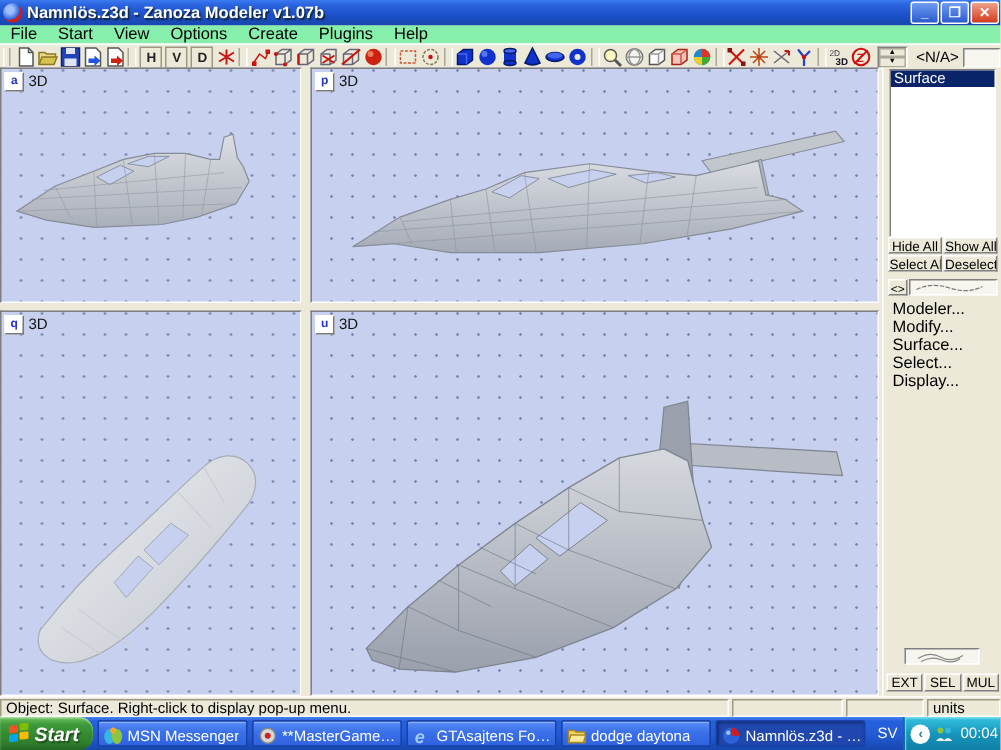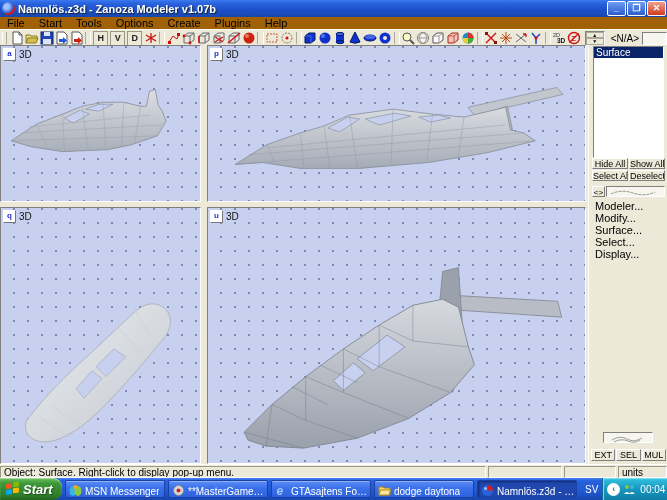--- a/index.html
+++ b/index.html
@@ -11,21 +11,21 @@
     background:linear-gradient(180deg,#3a7af0 0%,#2a63de 20%,#1c50c8 60%,#1747ae 100%);
     display:flex;align-items:center;color:#fff;font-weight:bold;font-size:11px}
   #titlebar .appicon{width:13px;height:13px;margin:0 3px 0 2px;border-radius:50%;
     background:radial-gradient(circle at 35% 35%,#9fc0ff 0 20%,#2b62d8 55%,#d21c1c 56% 100%);flex:0 0 auto}
   #titlebar .ttl{flex:1;white-space:nowrap;overflow:hidden;text-shadow:1px 1px 1px #123}
   .sysbtn{width:17px;height:13px;margin-right:1px;border-radius:2px;border:1px solid #fff;
     display:flex;align-items:center;justify-content:center;color:#fff;font-size:9px;line-height:9px;
     background:linear-gradient(180deg,#6f9bf2,#2a5ccc);flex:0 0 auto}
   .sysbtn.close{background:linear-gradient(180deg,#f0a08a,#d23a1e)}
   
-  #menubar{left:0;top:17px;width:667px;height:12px;background:#a16207;display:flex;align-items:center}
+  #menubar{left:0;top:17px;width:667px;height:12px;background:#86efac;display:flex;align-items:center}
   #menubar span{padding:0 7px;cursor:default}
   #toolbar{left:0;top:29px;width:667px;height:16px;background:#ece9d8;border-top:1px solid #fff;
     display:flex;align-items:center}
   .grip{width:4px;height:12px;margin:0 2px;border-left:1px solid #fff;border-right:1px solid #aca899}
   .ti{width:15px;height:14px;display:flex;align-items:center;justify-content:center;flex:0 0 auto}
   .ti svg{display:block}
   .tsep{width:5px;height:12px;margin:0 1px;border-left:1px solid #aca899;border-right:1px solid #fff}
   .letterbtn{width:13px;height:13px;border:1px solid #9b9780;background:#ece9d8;font-size:9px;font-weight:bold;
     display:flex;align-items:center;justify-content:center;color:#222;flex:0 0 auto;margin:0 1px}
   .spin{width:22px;height:13px;border:1px solid;border-color:#808080 #fff #fff #808080;background:#fff;
@@ -91,21 +91,21 @@
   <span class="appicon"></span>
   <span class="ttl">Namnlös.z3d - Zanoza Modeler v1.07b</span>
   <span class="sysbtn">_</span>
   <span class="sysbtn">❐</span>
   <span class="sysbtn close">✕</span>
 </div>
 
 <div id="menubar" class="abs">
   <span>File</span>
   <span>Start</span>
-  <span>Tools</span>
+  <span>View</span>
   <span>Options</span>
   <span>Create</span>
   <span>Plugins</span>
   <span>Help</span>
 </div>
 
 <div id="toolbar" class="abs">
   <span class="grip"></span>
 
   <span class="ti">

